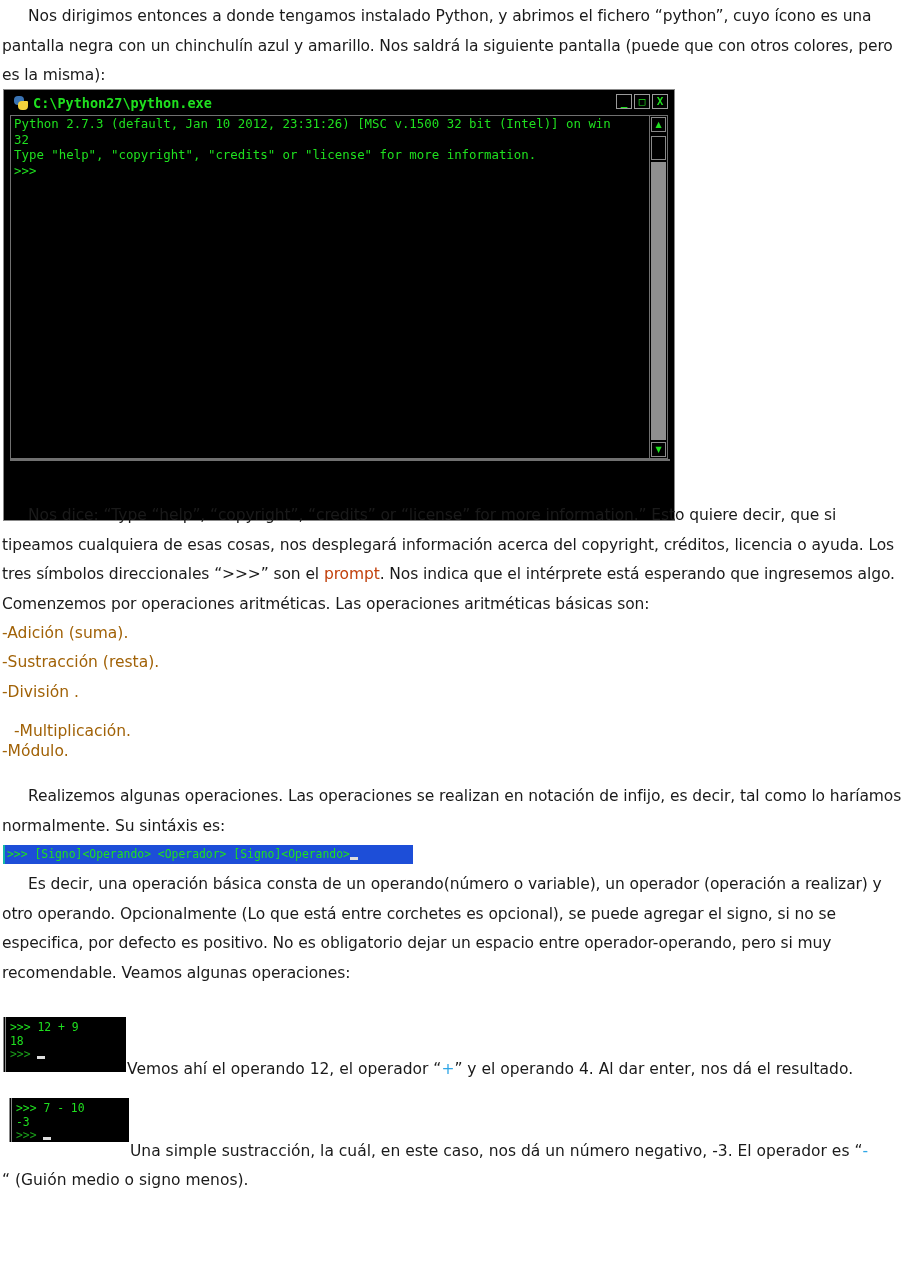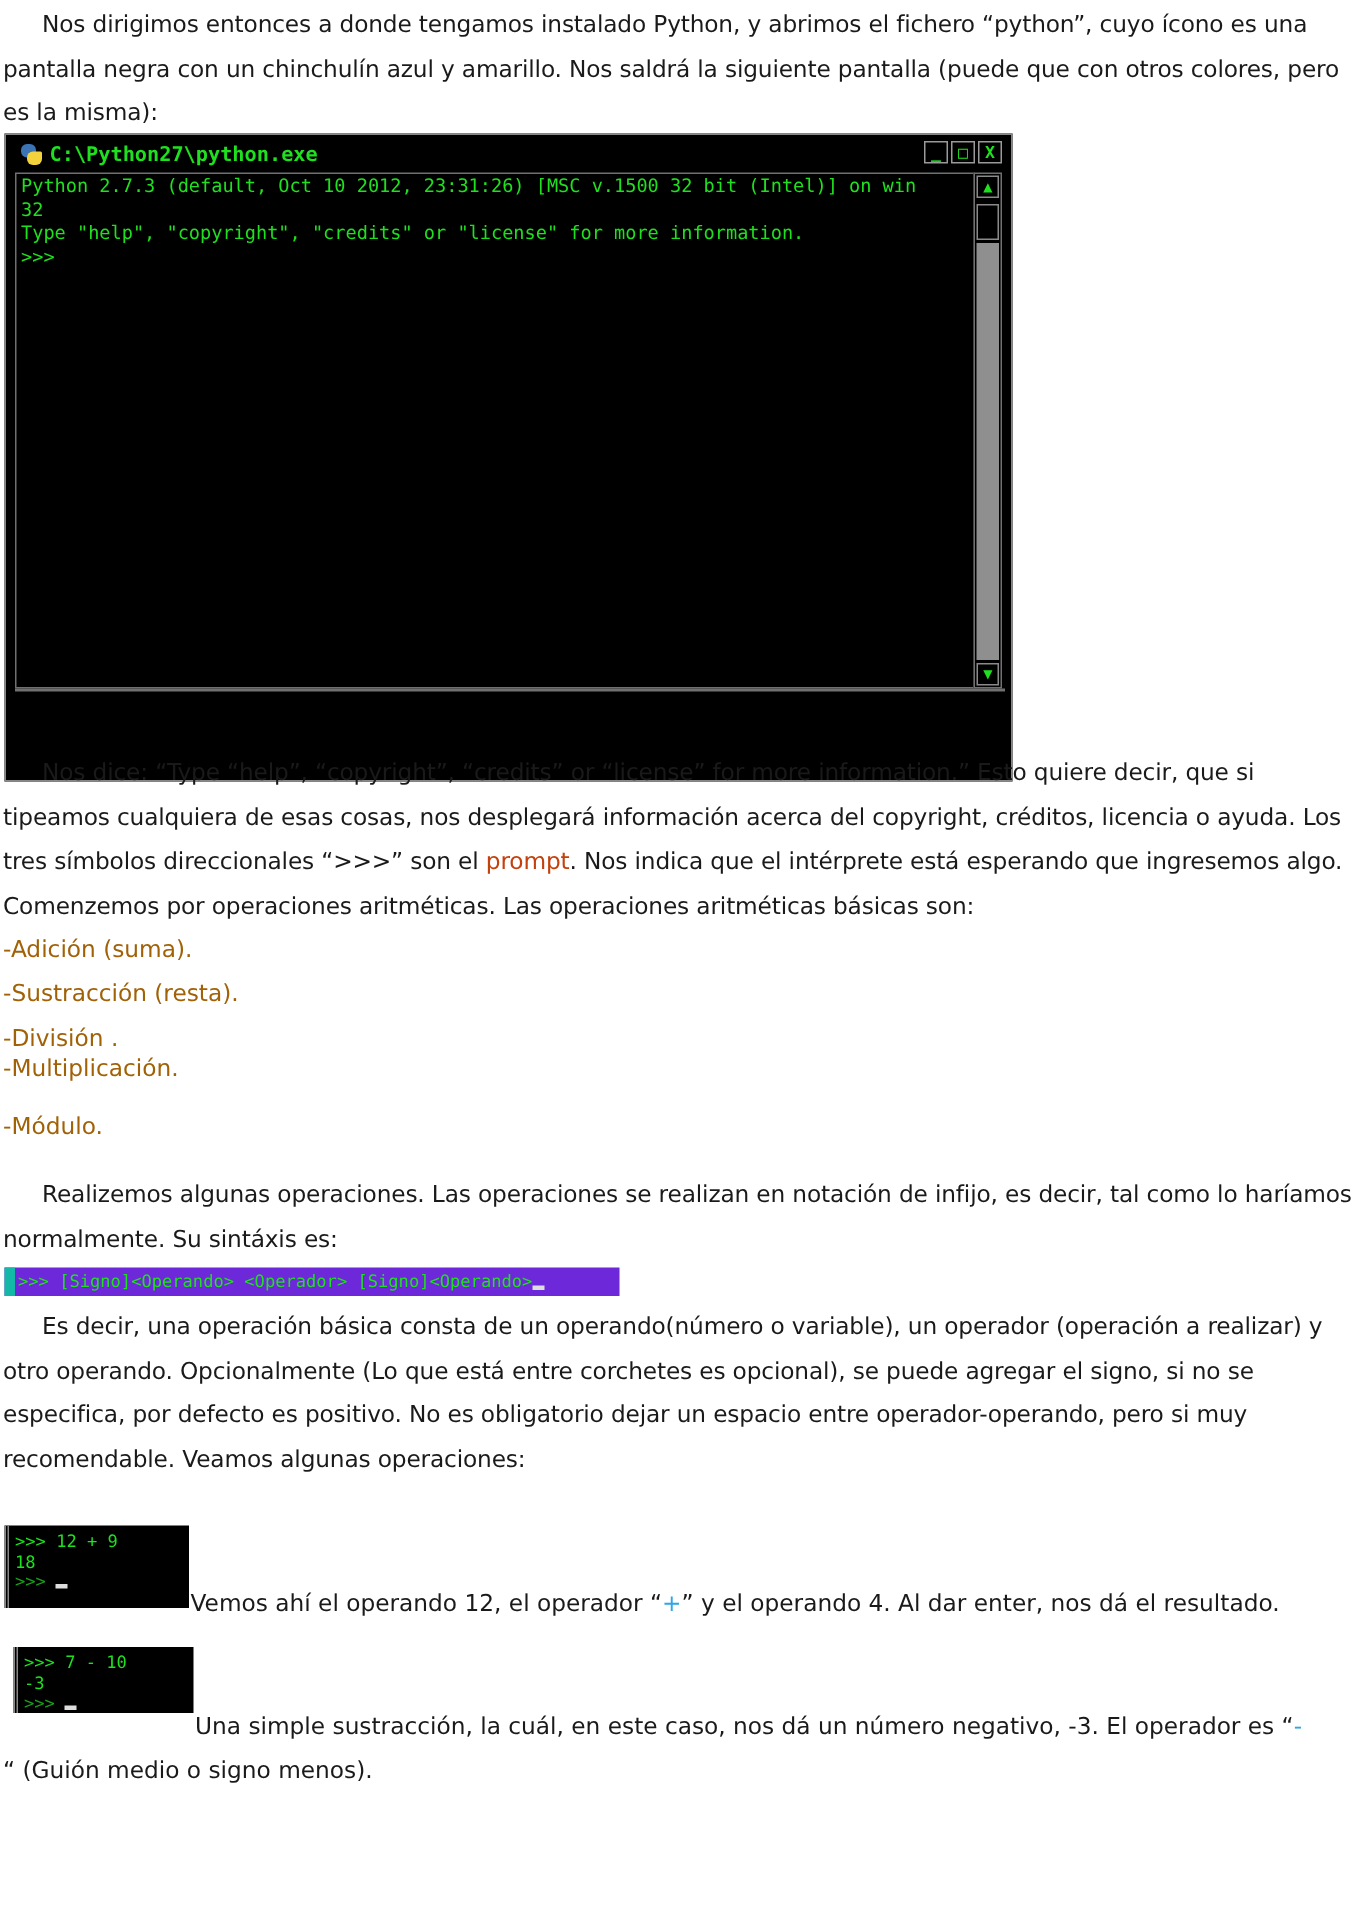--- a/index.html
+++ b/index.html
@@ -64,21 +64,21 @@
       position: absolute; left: 1px; top: 46px; width: 15px; height: 278px;
       background: #8f8f8f;
     }
     .console-bottom-border {
       position: absolute; left: 6px; top: 369px; width: 660px; height: 2px; background: #707070;
     }
 
     
     .syntax-bar {
       position: absolute; left: 3px; top: 845px; width: 410px; height: 19px;
-      background: #6d28d9; border-left: 7px solid #14b8a6; box-sizing: border-box;
+      background: #1d4ed8; border-left: 2px solid #14b8a6; box-sizing: border-box;
       font-family: "DejaVu Sans Mono", monospace; color: #1fe01f;
       font-size: 11.4px; line-height: 19px; padding-left: 2px; white-space: pre;
     }
     .cursor {
       display: inline-block; width: 8px; height: 3px; background: #ddd; vertical-align: -2px;
     }
 
     
     .mini {
       position: absolute; background: #000; border-left: 3px double #888;
@@ -104,36 +104,36 @@
         <span class="b"></span>
         <span class="y"></span>
       </span>
     <span>C:\Python27\python.exe</span>
   </div>
   <div class="win-btns">
     <div class="win-btn">_</div>
     <div class="win-btn">□</div>
     <div class="win-btn">X</div>
   </div>
-  <div class="console-body"><div>Python 2.7.3 (default, Oct 10 2012, 23:31:26) [MSC v.1500 32 bit (Intel)] on win</div><div>32</div><div>Type "help", "copyright", "credits" or "license" for more information.</div><div>&gt;&gt;&gt;</div></div>
+  <div class="console-body"><div>Python 2.7.3 (default, Jan 10 2012, 23:31:26) [MSC v.1500 32 bit (Intel)] on win</div><div>32</div><div>Type "help", "copyright", "credits" or "license" for more information.</div><div>&gt;&gt;&gt;</div></div>
   <div class="scrollbar">
     <div class="sb-up">▲</div>
     <div class="sb-thumb"></div>
     <div class="sb-track"></div>
     <div class="sb-down">▼</div>
   </div>
   <div class="console-bottom-border"></div>
 </div>
 
 <div class="p indent" style="top:501px;"><span>Nos dice: “Type “help”, “copyright”, “credits” or “license” for more information.” Esto quiere decir, que si tipeamos cualquiera de esas cosas, nos desplegará información acerca del copyright, créditos, licencia o ayuda. Los tres símbolos direccionales “&gt;&gt;&gt;” son el </span><span class="red">prompt</span><span>. Nos indica que el intérprete está esperando que ingresemos algo. Comenzemos por operaciones aritméticas. Las operaciones aritméticas básicas son:</span></div>
 
 <div class="list-item" style="top:619px;">-Adición (suma).</div>
 <div class="list-item" style="top:648px;">-Sustracción (resta).</div>
 <div class="list-item" style="top:678px;">-División .</div>
-<div class="list-item" style="top:698px;">-Multiplicación.</div>
+<div class="list-item" style="top:717px;margin-left:12px;">-Multiplicación.</div>
 <div class="list-item" style="top:737px;">-Módulo.</div>
 
 <div class="p indent" style="top:782px;">Realizemos algunas operaciones. Las operaciones se realizan en notación de infijo, es decir, tal como lo haríamos normalmente. Su sintáxis es:</div>
 
 <div class="syntax-bar"><span>&gt;&gt;&gt; [Signo]&lt;Operando&gt; &lt;Operador&gt; [Signo]&lt;Operando&gt;</span><span class="cursor"></span></div>
 
 <div class="p indent" style="top:870px;">Es decir, una operación básica consta de un operando(número o variable), un operador (operación a realizar) y otro operando. Opcionalmente (Lo que está entre corchetes es opcional), se puede agregar el signo, si no se especifica, por defecto es positivo. No es obligatorio dejar un espacio entre operador-operando, pero si muy recomendable. Veamos algunas operaciones:</div>
 
 <div class="mini mini1"><div>&gt;&gt;&gt; 12 + 9</div><div>18</div><div><span class="prompt-dim">&gt;&gt;&gt;</span><span class="cur"></span></div></div>
 <div class="inline-text" style="left:127px; top:1055px;"><span>Vemos ahí el operando 12, el operador “</span><span class="blue">+</span><span>” y el operando 4. Al dar enter, nos dá el resultado.</span></div>

